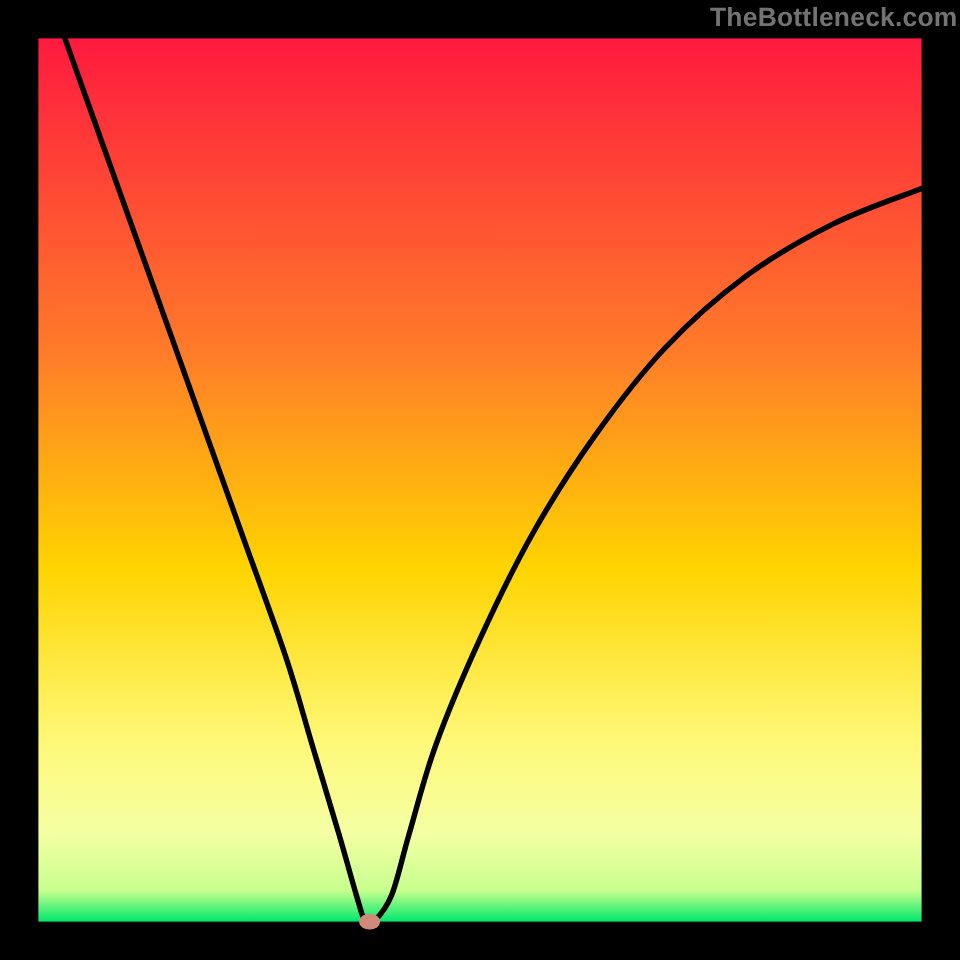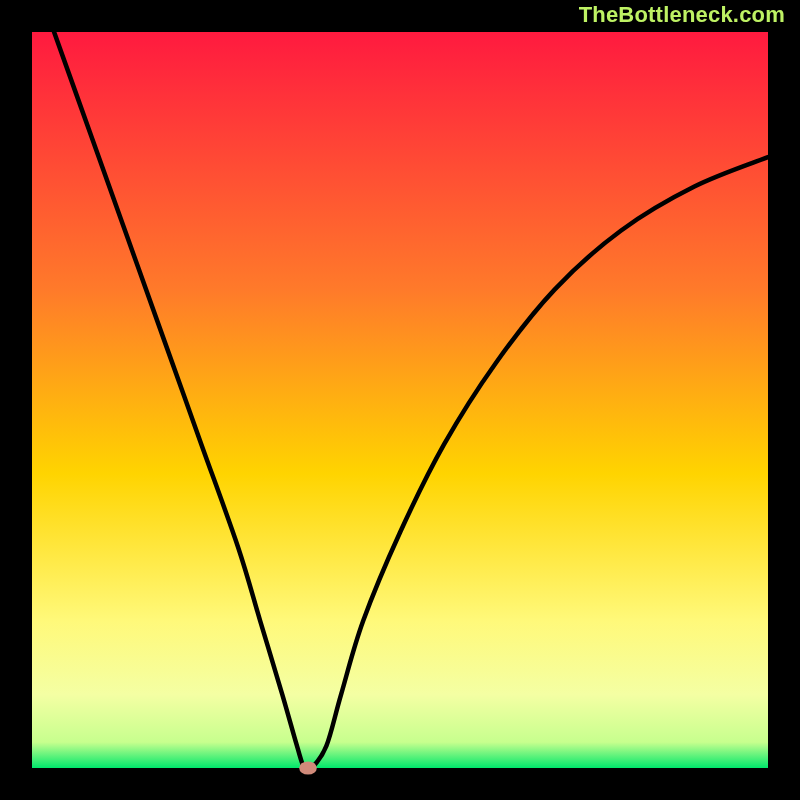--- a/index.html
+++ b/index.html
@@ -14,25 +14,25 @@
     position: relative;
     width: 800px;
     height: 800px;
   }
   svg {
     display: block;
   }
   .watermark {
     position: absolute;
     top: 2px;
-    right: 15px;
+    right: 2px;
     font-family: Arial, Helvetica, sans-serif;
     font-size: 22px;
     font-weight: 600;
-    color: #bef264;
+    color: #737373;
     letter-spacing: 0.2px;
     user-select: none;
   }
 </style>
 </head>
 <body>
 
 <div class="canvas-wrap">
   <svg id="chart-svg" width="800" height="800" viewBox="0 0 800 800">
     <defs>

